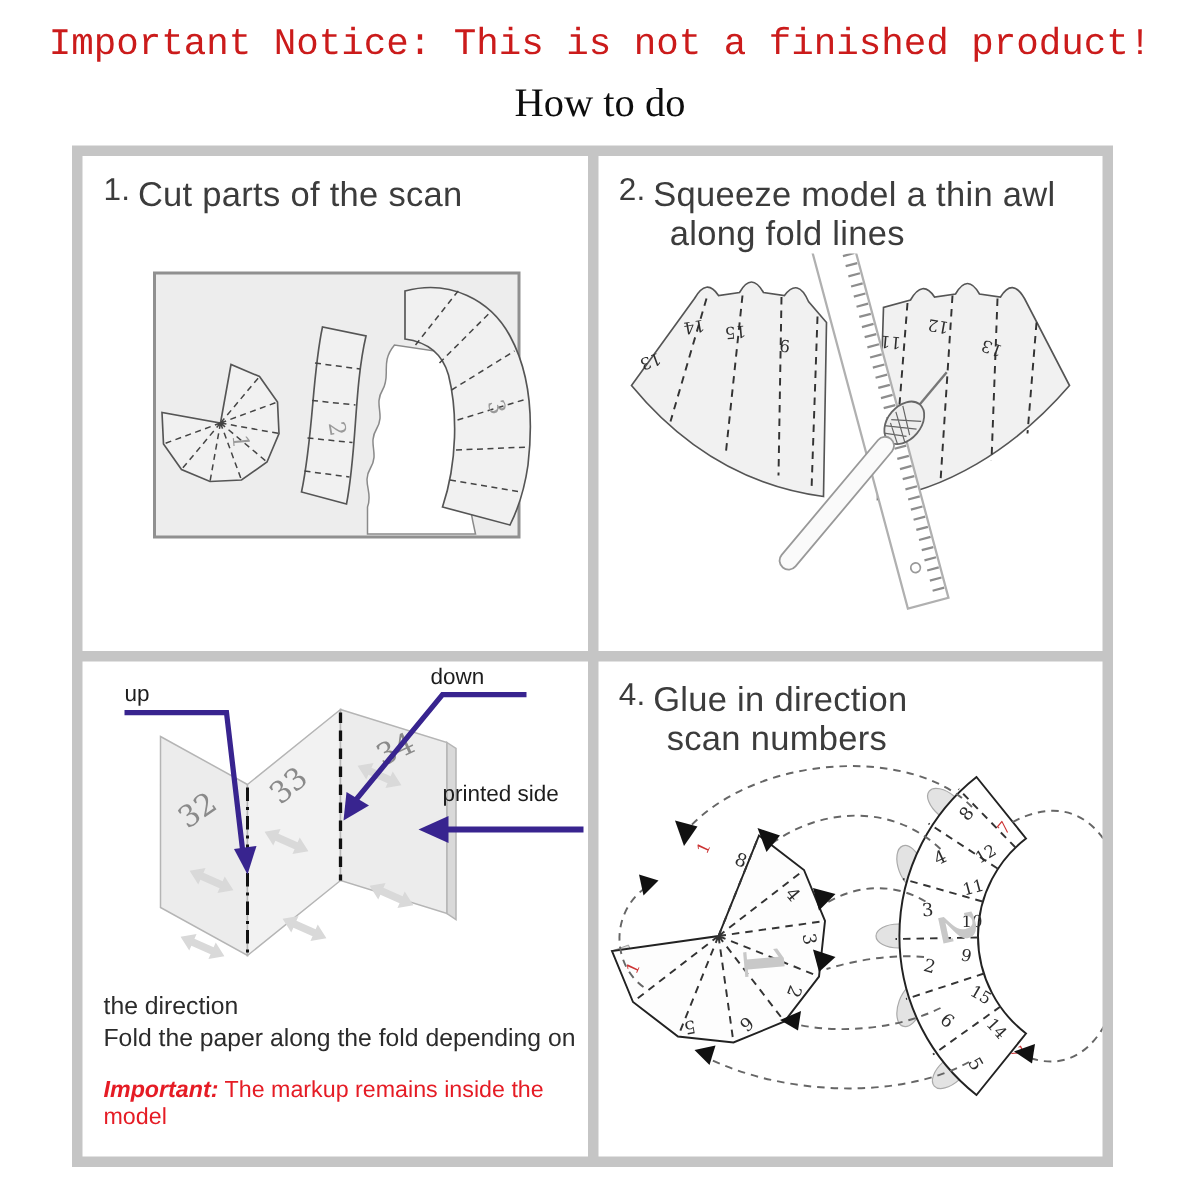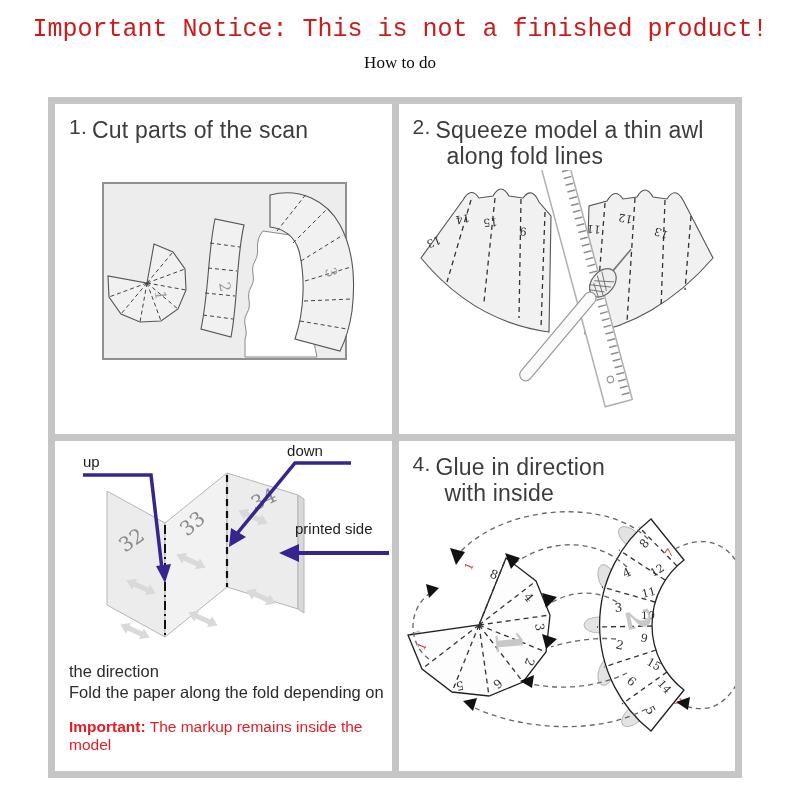--- a/index.html
+++ b/index.html
@@ -1,27 +1,27 @@
 <!DOCTYPE html>
 <html><head>
 <meta charset="utf-8">
 <style>
   html,body{margin:0;padding:0;background:#fff;}
   body{width:800px;height:800px;position:relative;font-family:"Liberation Sans",sans-serif;overflow:hidden;}
   .notice{margin-top:15px;text-align:center;font-family:Liberation Mono, monospace;font-size:25px;color:#cb1b1b;}
-  .howto{margin-top:9px;text-align:center;font-family:"Liberation Serif",serif;font-size:17px;color:#0d0d0d;}
+  .howto{margin-top:9px;text-align:center;font-family:"Liberation Serif",serif;font-size:27px;color:#0d0d0d;}
   .grid{position:absolute;left:48px;top:97px;width:694px;height:681px;background:#c5c5c5;
         display:grid;grid-template-columns:1fr 1fr;grid-template-rows:1fr 1fr;gap:7px;padding:7px;box-sizing:border-box;}
   .panel{background:#fff;position:relative;overflow:hidden;}
   .ptitle{margin:11px 0 0 14px;font-size:23px;color:#3c3c3c;letter-spacing:.2px;line-height:1.15;}
   .stepnum{display:inline-block;vertical-align:4px;font-size:21px;margin-right:5px;}
   .tline2{margin-left:34px;}
   .caption{margin:8px 0 0 14px;font-size:16.5px;color:#2b2b2b;line-height:1.25;}
   .important{margin:16px 0 0 14px;font-size:15.5px;color:#e51c25;}
-  .important b{font-weight:bold;}
+  .important b{font-weight:bold;font-style:italic;}
   svg{display:block;}
   svg text{font-family:"DejaVu Serif",serif;}
   .sans{font-family:"Liberation Sans",sans-serif;}
   .num{fill:#2e2e2e;}
   .rednum{fill:#cc3333;}
   .bignum{fill:#c8c8c8;font-weight:bold;}
   .dash{stroke:#444;stroke-width:1;stroke-dasharray:4 3;fill:none;}
   .dash2{stroke:#333;stroke-width:1.3;stroke-dasharray:5 4;fill:none;}
   .conn{stroke:#666;stroke-width:1.3;stroke-dasharray:5 4;fill:none;}
   .piece{fill:#f1f1f1;stroke:#555;stroke-width:1.1;}
@@ -150,21 +150,21 @@
     </div>
     <div class="important">
       <b>Important:</b>
       <span>The markup remains inside the model</span>
     </div>
   </div>
 
   <div class="panel">
     <div class="ptitle">
       <span class="stepnum">4.</span><span>Glue in direction</span>
-      <div class="tline2" style="margin-left:32px">with inside</div>
+      <div class="tline2" style="margin-left:32px">scan numbers</div>
     </div>
     <svg width="337" height="252" viewBox="0 0 337 252">
 
       <g>
         <ellipse cx="232" cy="31" rx="8" ry="15" transform="rotate(-50 232 31)" fill="#e3e3e3" stroke="#aaa" stroke-width="0.8"></ellipse>
         <ellipse cx="208" cy="72" rx="8" ry="15" transform="rotate(-20 208 72)" fill="#e3e3e3" stroke="#aaa" stroke-width="0.8"></ellipse>
         <ellipse cx="200" cy="118" rx="8" ry="15" transform="rotate(-90 200 118)" fill="#e3e3e3" stroke="#aaa" stroke-width="0.8"></ellipse>
         <ellipse cx="208" cy="164" rx="8" ry="15" transform="rotate(20 208 164)" fill="#e3e3e3" stroke="#aaa" stroke-width="0.8"></ellipse>
         <ellipse cx="235" cy="208" rx="8" ry="15" transform="rotate(48 235 208)" fill="#e3e3e3" stroke="#aaa" stroke-width="0.8"></ellipse>
         <path d="M252,12 A135,135 0 0 0 252,224 L285,183 A82,82 0 0 1 285,53 Z" fill="#ffffff" stroke="#222" stroke-width="1.3"></path>

